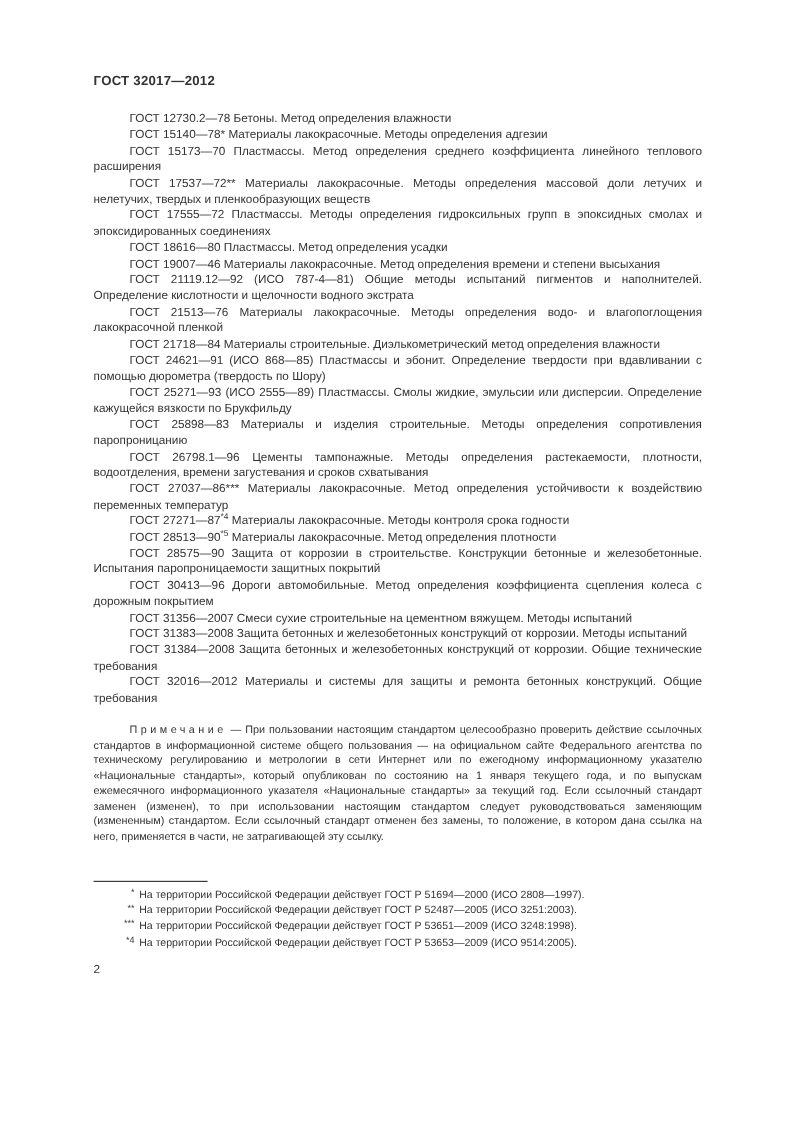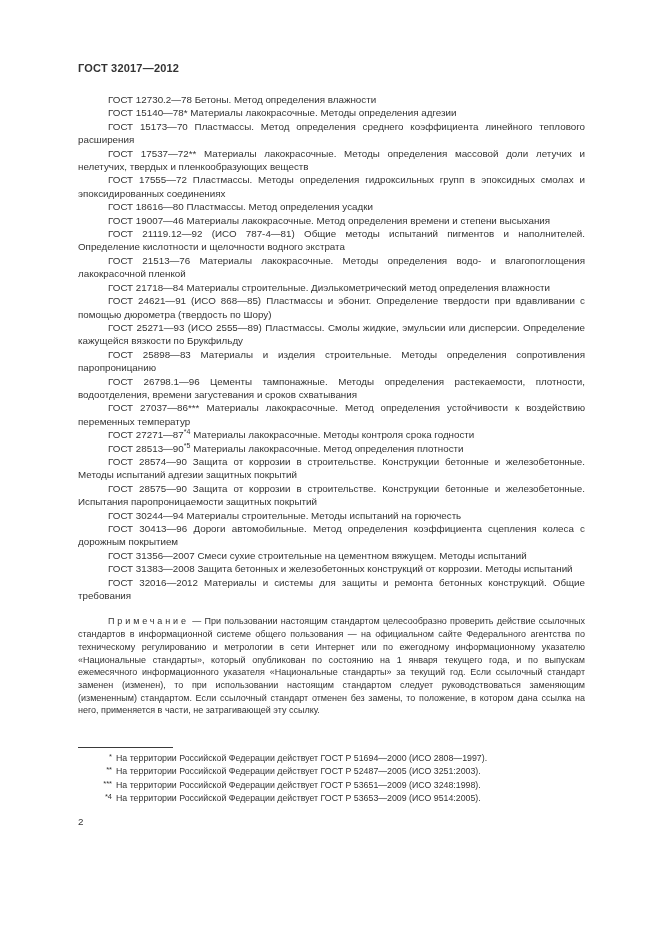--- a/index.html
+++ b/index.html
@@ -94,26 +94,25 @@
       <p class="std"><span class="code">ГОСТ 21119.12—92 (ИСО 787-4—81)</span> Общие методы испытаний пигментов и наполнителей. Определение кислотности и щелочности водного экстрата</p>
       <p class="std"><span class="code">ГОСТ 21513—76</span> Материалы лакокрасочные. Методы определения водо- и влагопоглощения лакокрасочной пленкой</p>
       <p class="std"><span class="code">ГОСТ 21718—84</span> Материалы строительные. Диэлькометрический метод определения влажности</p>
       <p class="std"><span class="code">ГОСТ 24621—91 (ИСО 868—85)</span> Пластмассы и эбонит. Определение твердости при вдавливании с помощью дюрометра (твердость по Шору)</p>
       <p class="std"><span class="code">ГОСТ 25271—93 (ИСО 2555—89)</span> Пластмассы. Смолы жидкие, эмульсии или дисперсии. Определение кажущейся вязкости по Брукфильду</p>
       <p class="std"><span class="code">ГОСТ 25898—83</span> Материалы и изделия строительные. Методы определения сопротивления паропроницанию</p>
       <p class="std"><span class="code">ГОСТ 26798.1—96</span> Цементы тампонажные. Методы определения растекаемости, плотности, водоотделения, времени загустевания и сроков схватывания</p>
       <p class="std"><span class="code">ГОСТ 27037—86***</span> Материалы лакокрасочные. Метод определения устойчивости к воздействию переменных температур</p>
       <p class="std"><span class="code">ГОСТ 27271—87</span><sup>*4</sup> Материалы лакокрасочные. Методы контроля срока годности</p>
       <p class="std"><span class="code">ГОСТ 28513—90</span><sup>*5</sup> Материалы лакокрасочные. Метод определения плотности</p>
-      <p class="std"><span class="code">ГОСТ 28574—90</span> Защита от коррозии в строительстве. Конструкции бетонные и железобетонные. Методы испытаний адгезии защитных покрытий</p>
       <p class="std"><span class="code">ГОСТ 28575—90</span> Защита от коррозии в строительстве. Конструкции бетонные и железобетонные. Испытания паропроницаемости защитных покрытий</p>
-      <p class="std"><span class="code">ГОСТ 30244—94</span> Материалы строительные. Методы испытаний на горючесть</p>
       <p class="std"><span class="code">ГОСТ 30413—96</span> Дороги автомобильные. Метод определения коэффициента сцепления колеса с дорожным покрытием</p>
       <p class="std"><span class="code">ГОСТ 31356—2007</span> Смеси сухие строительные на цементном вяжущем. Методы испытаний</p>
       <p class="std"><span class="code">ГОСТ 31383—2008</span> Защита бетонных и железобетонных конструкций от коррозии. Методы испытаний</p>
+      <p class="std"><span class="code">ГОСТ 31384—2008</span> Защита бетонных и железобетонных конструкций от коррозии. Общие технические требования</p>
       <p class="std"><span class="code">ГОСТ 32016—2012</span> Материалы и системы для защиты и ремонта бетонных конструкций. Общие требования</p>
     </div>
 
   <div class="note">
     <span class="note-label">Примечание</span>
     <span class="note-text">— При пользовании настоящим стандартом целесообразно проверить действие ссылочных стандартов в информационной системе общего пользования — на официальном сайте Федерального агентства по техническому регулированию и метрологии в сети Интернет или по ежегодному информационному указателю «Национальные стандарты», который опубликован по состоянию на 1 января текущего года, и по выпускам ежемесячного информационного указателя «Национальные стандарты» за текущий год. Если ссылочный стандарт заменен (изменен), то при использовании настоящим стандартом следует руководствоваться заменяющим (измененным) стандартом. Если ссылочный стандарт отменен без замены, то положение, в котором дана ссылка на него, применяется в части, не затрагивающей эту ссылку.</span>
   </div>
 
   <div class="footnotes">
     <div class="rule"></div>

